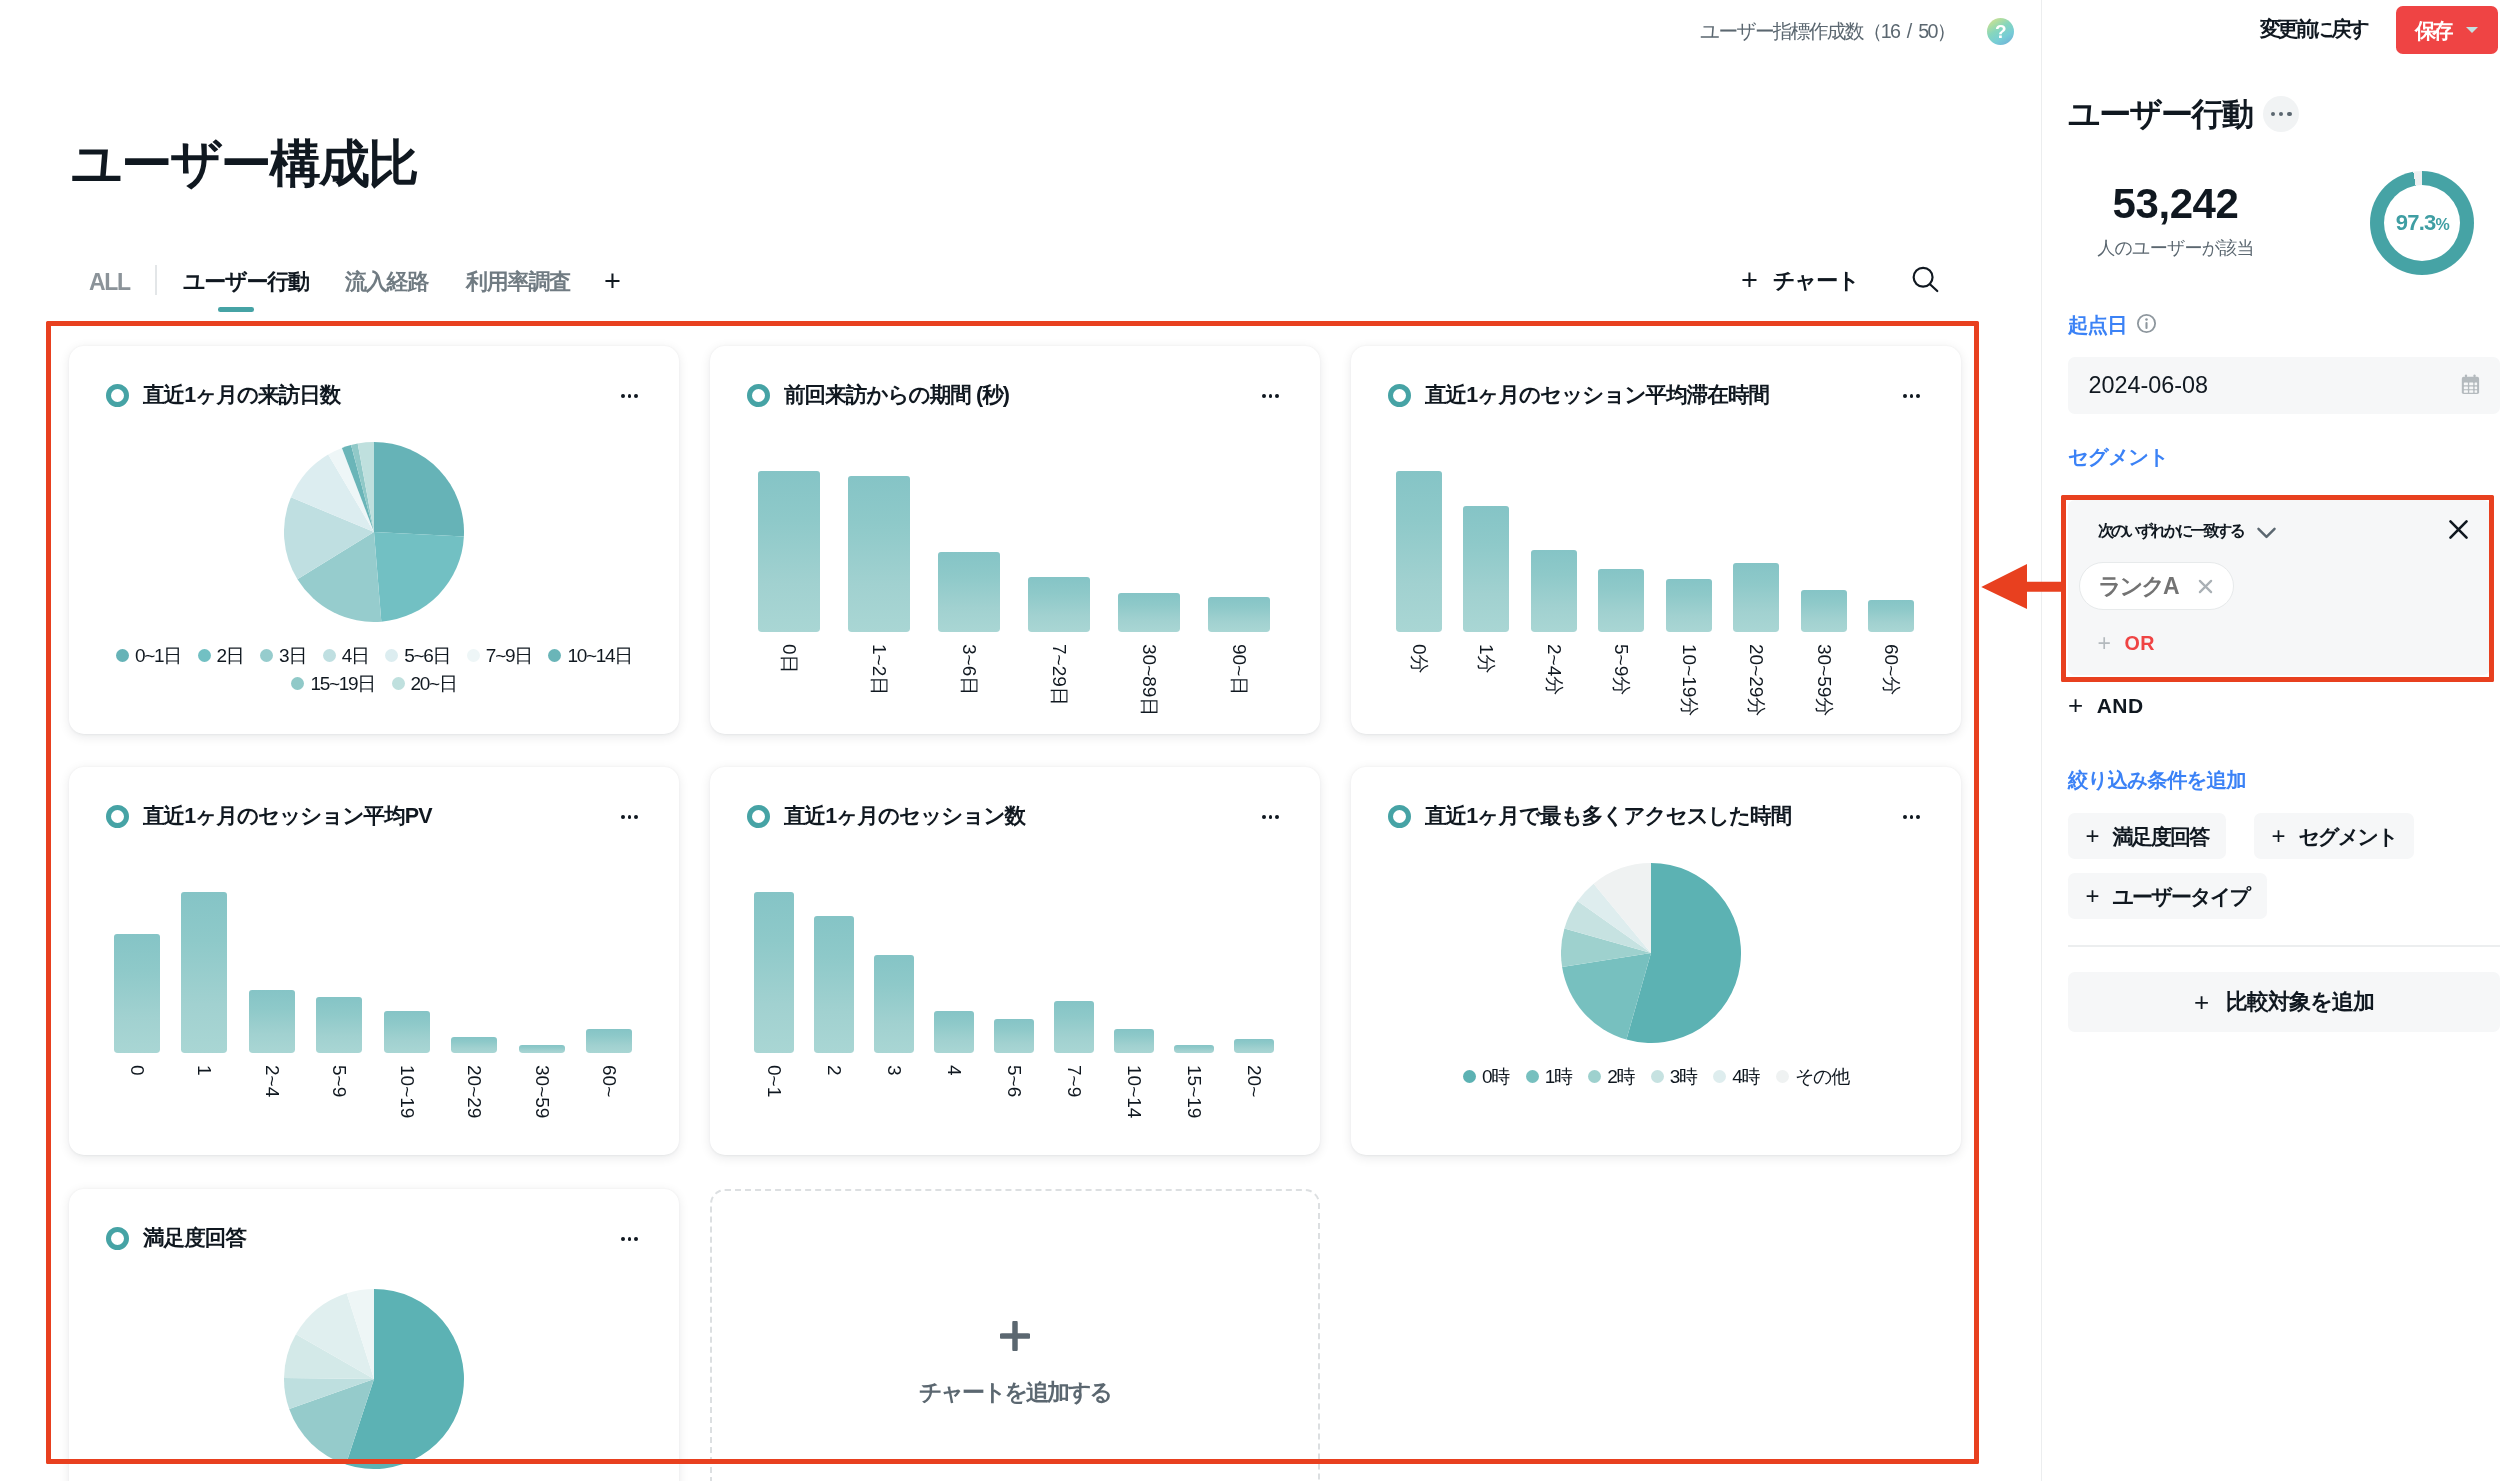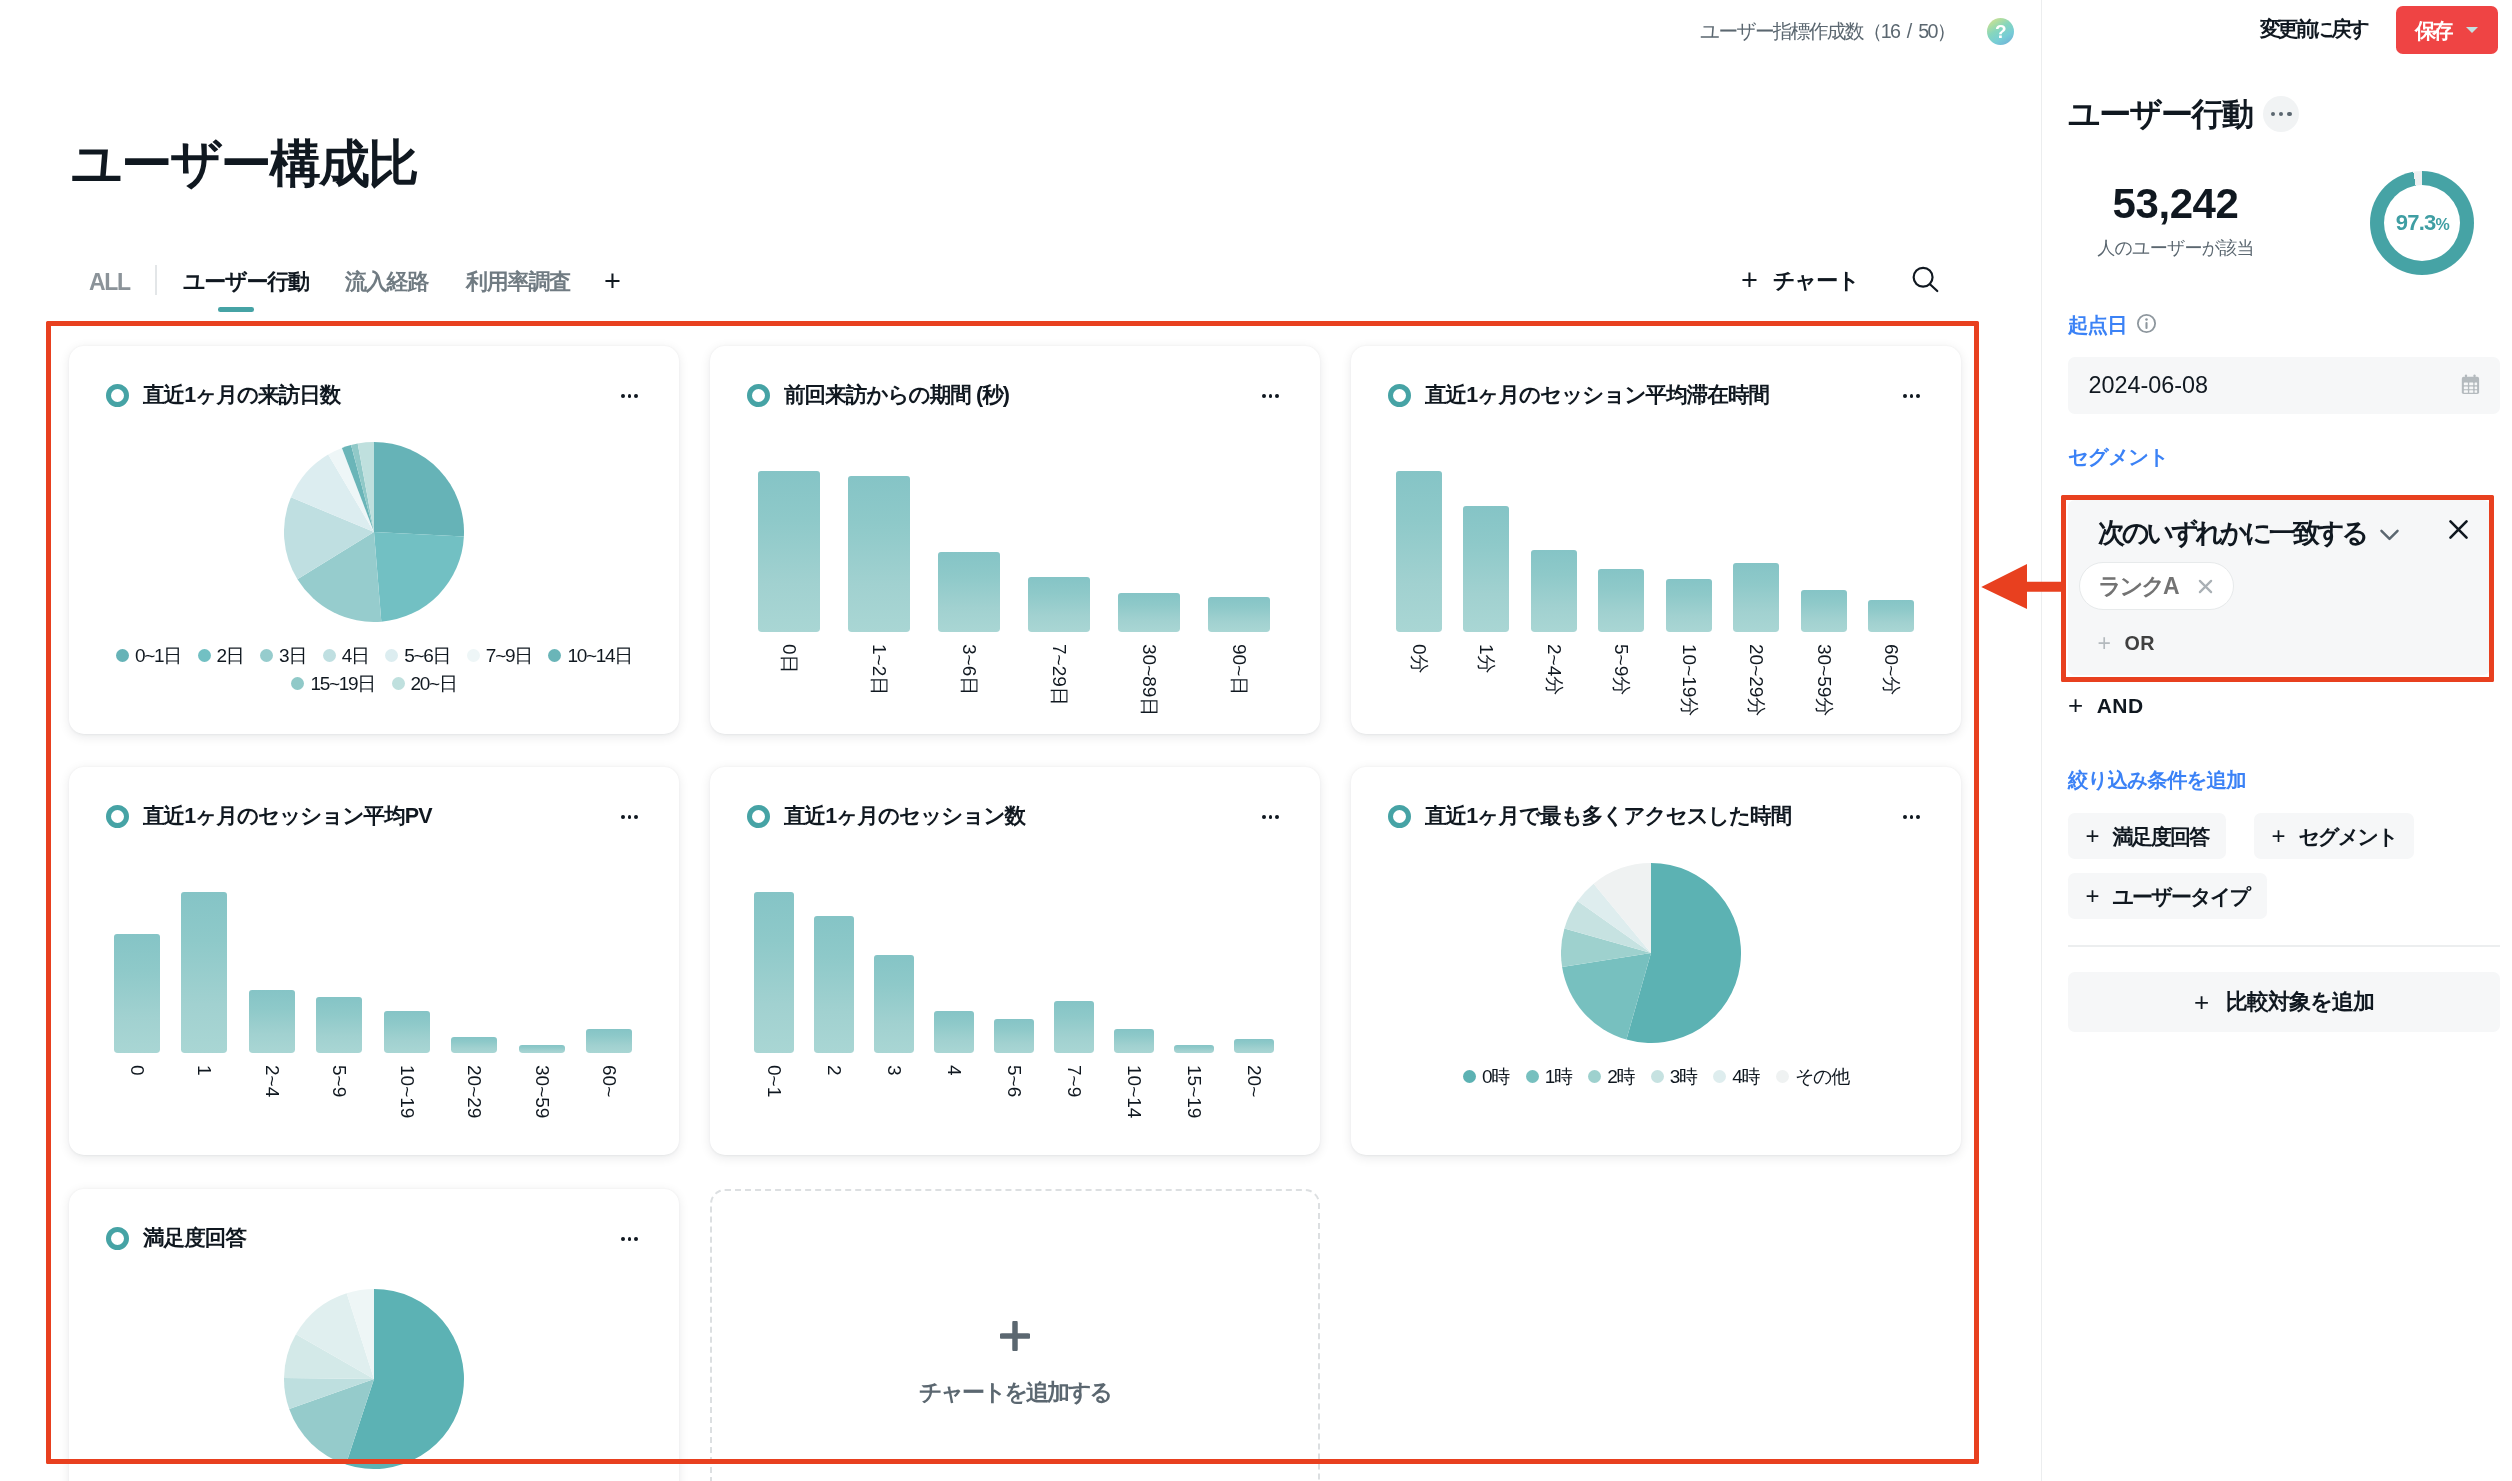--- a/index.html
+++ b/index.html
@@ -110,30 +110,30 @@
 
   .sec-label{position:absolute;font-size:20.4px;font-weight:700;color:#3b82f6;line-height:1;
      letter-spacing:-0.8px;}
   .datefield{position:absolute;left:26px;top:357px;width:432px;height:57px;background:#f6f7f8;
      border-radius:6.8px;display:flex;align-items:center;justify-content:space-between;
      padding:0 16.6px 0 20.4px;box-sizing:border-box;gap:26px;}
   .datefield .v{font-size:23.4px;color:#101820;letter-spacing:0px;line-height:1;}
 
   .seg{position:absolute;left:26px;top:500px;width:422px;height:175px;background:#f6f7f8;border-radius:6.8px;}
   .seg-head{position:absolute;left:30px;top:19.7px;right:16.6px;display:flex;align-items:center;}
-  .seg-head .t{font-size:27px;font-weight:700;color:#101820;line-height:1;letter-spacing:-3.1px;}
+  .seg-head .t{font-size:16px;font-weight:700;color:#101820;line-height:1;letter-spacing:-3.1px;}
   .chev{margin-left:12px;display:block;line-height:0;}
   .seg-x{position:absolute;right:3px;top:-1.5px;line-height:0;}
   .chip{position:absolute;left:11.3px;top:62px;height:48px;background:#fff;border:1.5px solid #e7eaeb;
      border-radius:24px;display:flex;align-items:center;padding:0 16.6px 0 18px;box-sizing:border-box;}
   .chip .t{font-size:23px;font-weight:700;color:#737373;line-height:1;letter-spacing:-2px;}
   .chip .x{margin-left:17.4px;line-height:0;}
   .or-row{position:absolute;left:29.5px;top:132px;display:flex;align-items:center;gap:13.6px;}
   .or-row .p{font-size:23px;color:#b4babe;line-height:1;font-weight:400;}
-  .or-row .t{font-size:19.7px;font-weight:700;color:#404040;letter-spacing:0.4px;line-height:1;}
+  .or-row .t{font-size:19.7px;font-weight:700;color:#ef4444;letter-spacing:0.4px;line-height:1;}
 
   .and-row{position:absolute;left:26px;top:692px;display:flex;align-items:center;gap:13.6px;}
   .and-row .p{font-size:26px;color:#101820;line-height:1;font-weight:400;}
   .and-row .t{font-size:21px;font-weight:700;color:#101820;letter-spacing:0.4px;line-height:1;}
 
   .pill{position:absolute;height:46px;background:#f6f7f8;border-radius:6.8px;display:flex;
      align-items:center;gap:13px;padding:0 17.4px;box-sizing:border-box;}
   .pill .p{font-size:24px;color:#101820;line-height:1;font-weight:400;}
   .pill .t{font-size:21px;font-weight:700;color:#101820;line-height:1;letter-spacing:-1.8px;}
 

